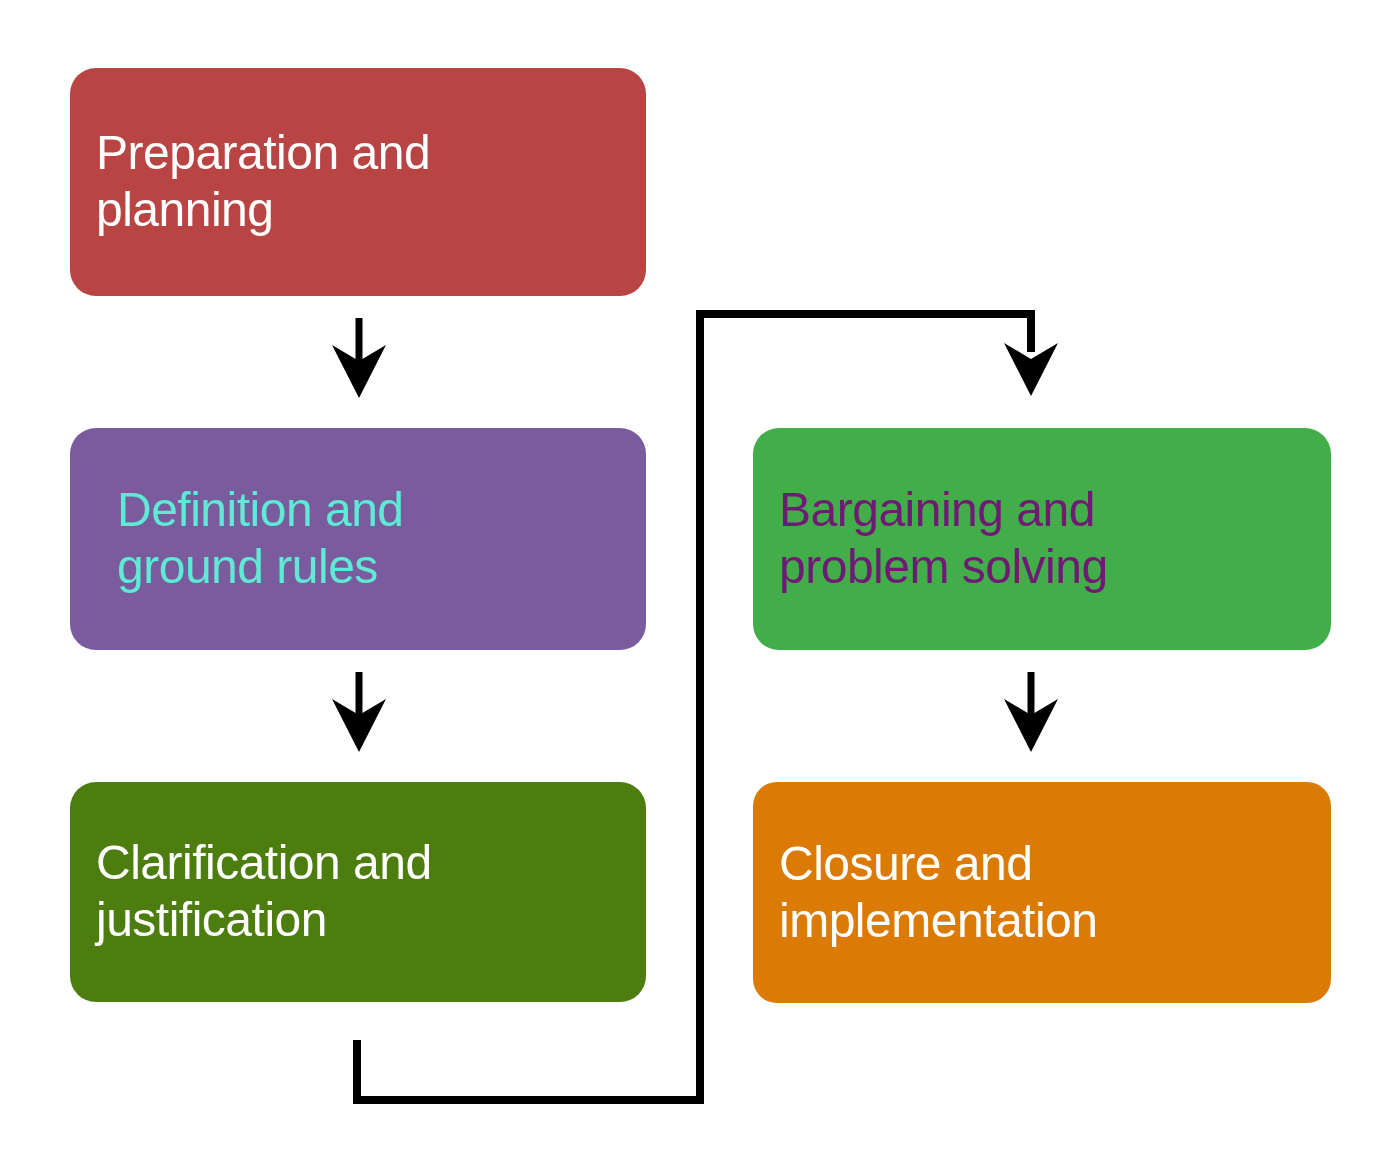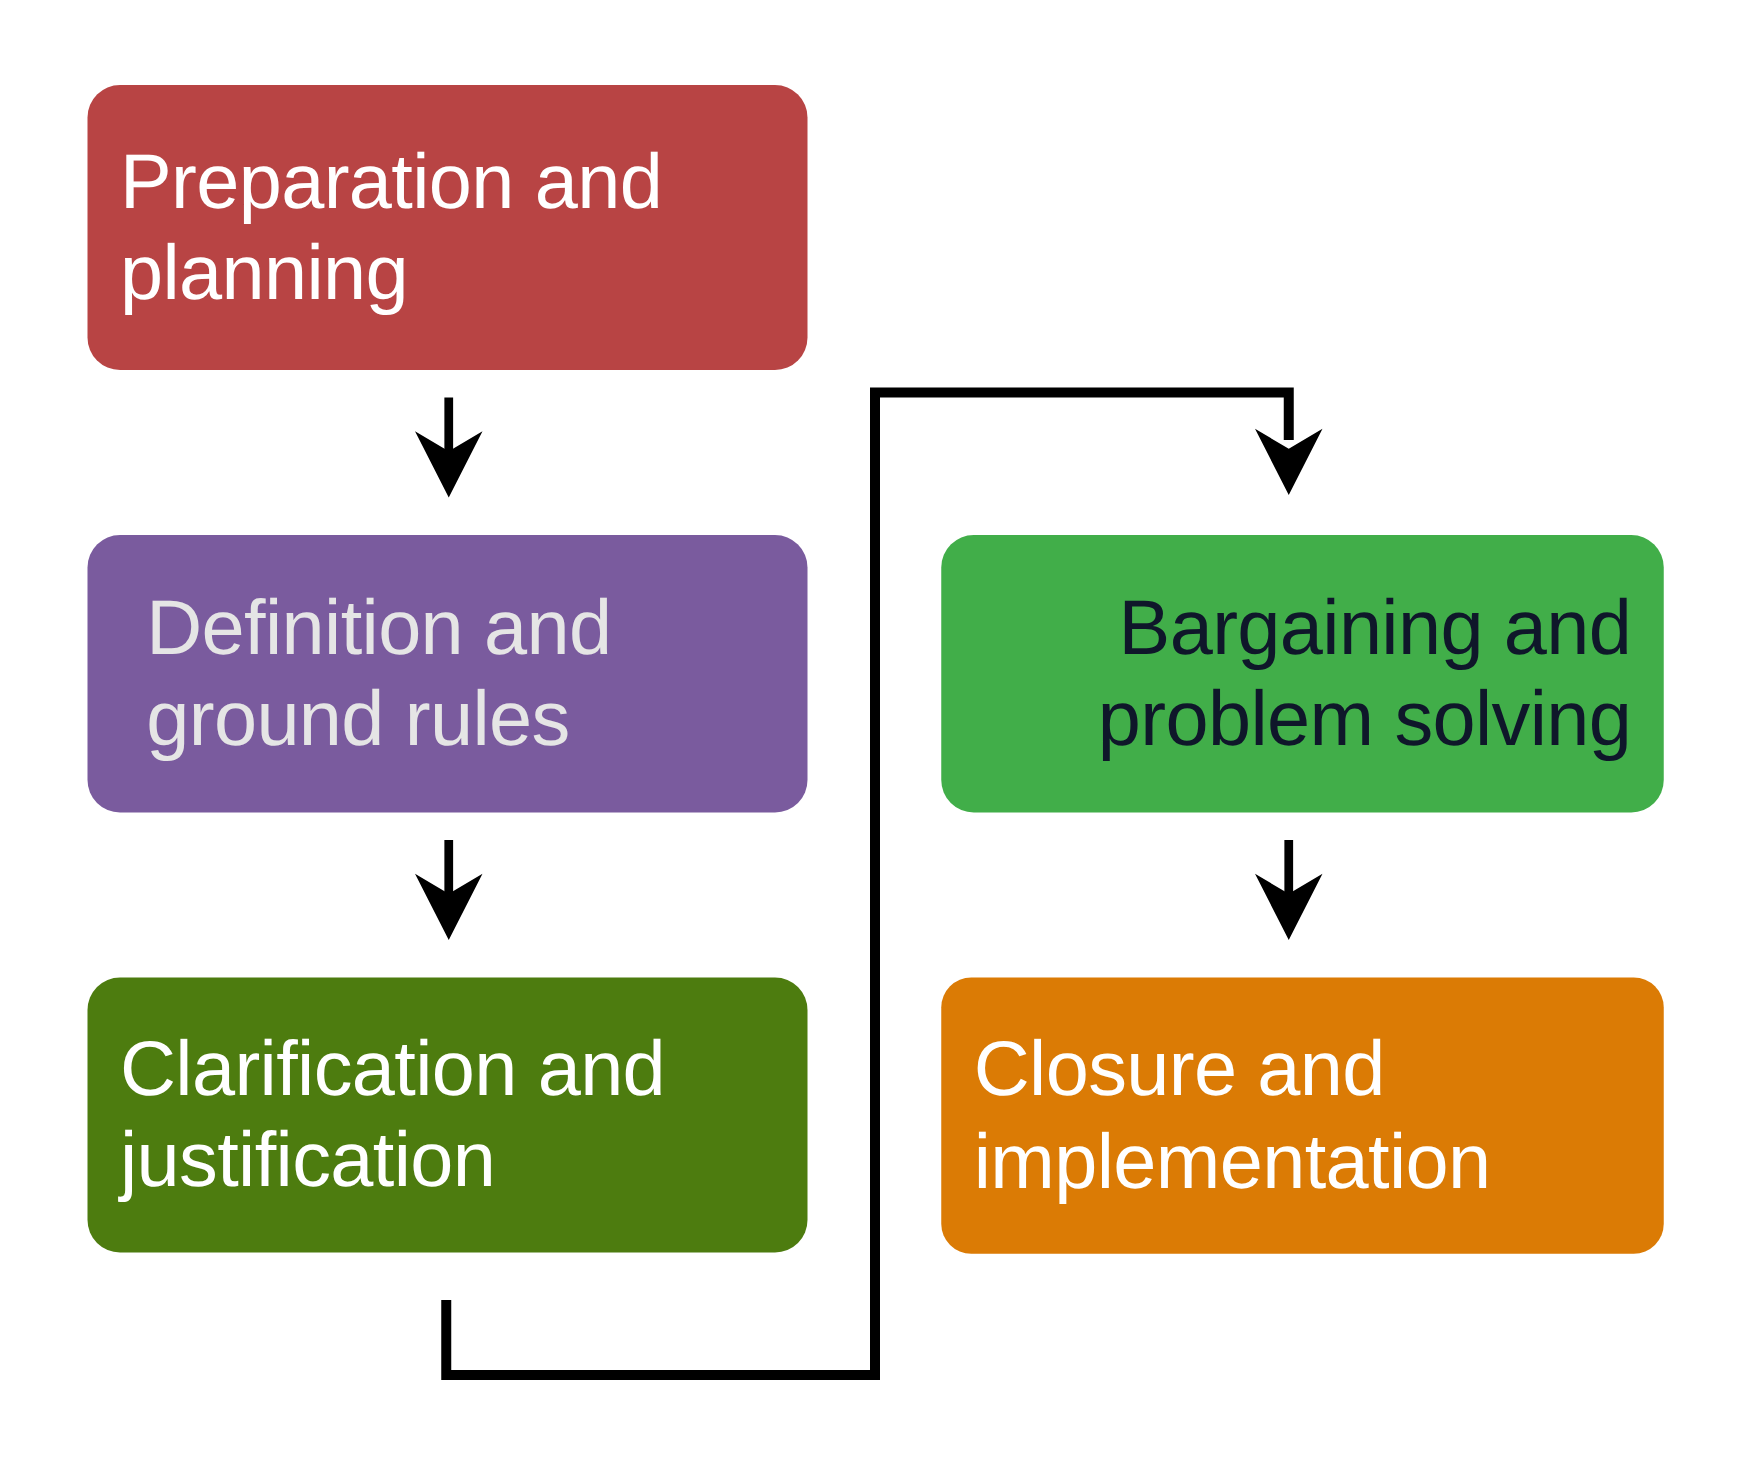--- a/index.html
+++ b/index.html
@@ -18,21 +18,21 @@
   }
   .node {
     position: absolute;
     box-sizing: border-box;
     border-radius: 26px;
     display: flex;
     align-items: center;
     justify-content: flex-start;
     padding: 0 26px;
     color: #ffffff;
-    font-size: 62px;
+    font-size: 48px;
     line-height: 1.18;
     font-weight: 400;
     letter-spacing: -0.5px;
     -webkit-font-smoothing: antialiased;
   }
   .node-label {
     display: block;
     width: 100%;
     white-space: pre-line;
   }
@@ -82,31 +82,31 @@
       </g>
 
     </svg>
   </div>
 
   <div class="node" id="node-preparation" style="background-color: rgb(184, 68, 68); color: rgb(255, 255, 255);">
     <span class="node-label">Preparation and
 planning</span>
   </div>
 
-  <div class="node" id="node-definition" style="background-color: rgb(122, 91, 158); color: #e5e5e5; padding-left: 47px;">
+  <div class="node" id="node-definition" style="background-color: rgb(122, 91, 158); color: #5eead4; padding-left: 47px;">
     <span class="node-label">Definition and
 ground rules</span>
   </div>
 
   <div class="node" id="node-clarification" style="background-color: #4d7c0f; color: rgb(255, 255, 255);">
     <span class="node-label">Clarification and
 justification</span>
   </div>
 
-  <div class="node" id="node-bargaining" style="background-color: rgb(65, 174, 73); color: #0f172a; text-align: right;">
+  <div class="node" id="node-bargaining" style="background-color: rgb(65, 174, 73); color: #701a75;">
     <span class="node-label">Bargaining and
 problem solving</span>
   </div>
 
   <div class="node" id="node-closure" style="background-color: rgb(219, 123, 5); color: rgb(255, 255, 255); border-radius: 24px;">
     <span class="node-label">Closure and
 implementation</span>
   </div>
 
 </div>

